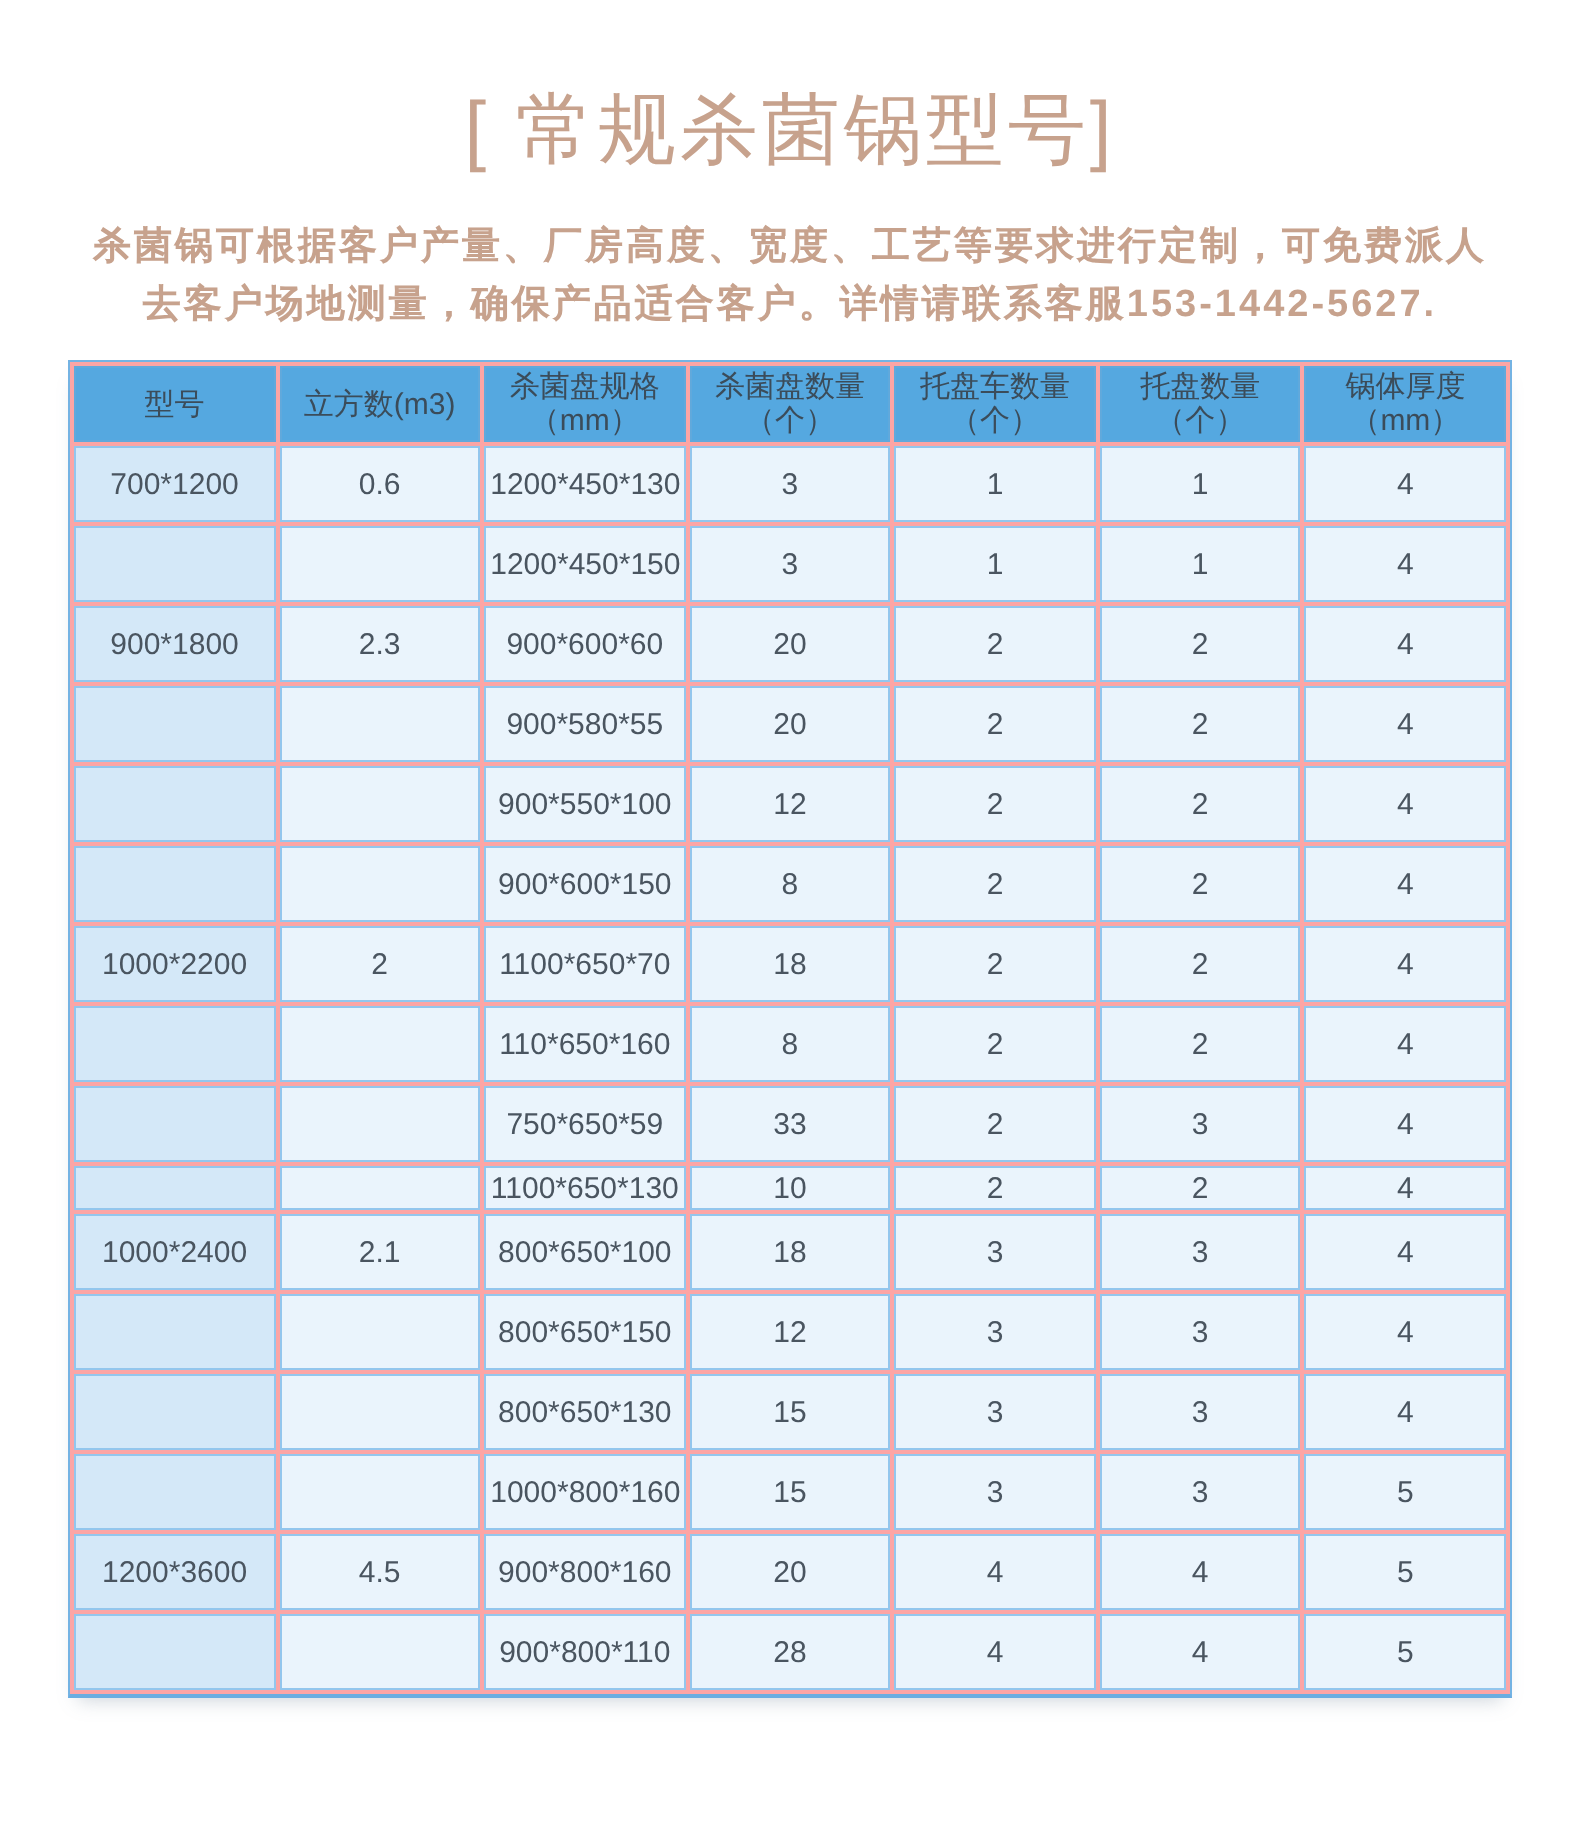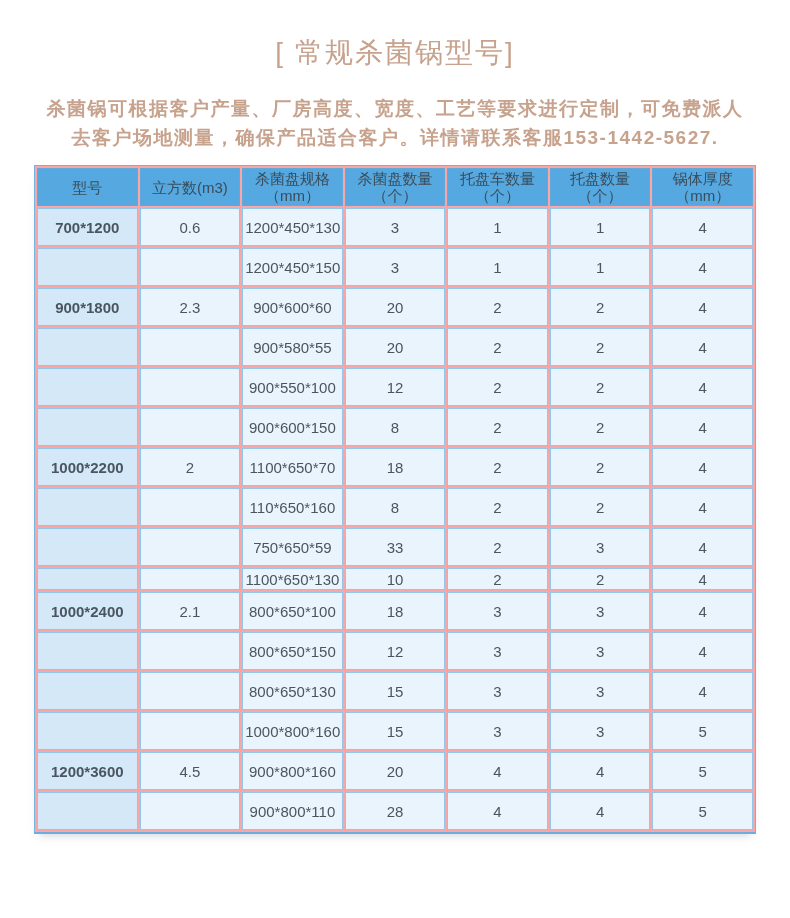--- a/index.html
+++ b/index.html
@@ -7,24 +7,24 @@
     padding: 0;
     background: #ffffff;
   }
   body {
     width: 790px;
     height: 918px;
     overflow: hidden;
     font-family: "Liberation Sans", sans-serif;
   }
   .page-title {
-    margin: 3px;
+    margin: 16px;
     padding-top: 23px;
     text-align: center;
-    font-size: 28px;
+    font-size: 39px;
     font-weight: 300;
     letter-spacing: 2px;
     color: var(--title-color, #c7a28d);
     line-height: 54px;
   }
   .subtitle {
     margin: 14px auto 0;
     width: 780px;
     text-align: center;
     font-size: 19px;
@@ -62,21 +62,20 @@
     color: var(--cell-text, #4a5560);
     font-size: 15px;
     height: 36px;
     padding: 0 2px;
     text-align: center;
     white-space: nowrap;
     overflow: hidden;
   }
   table.spec-table td.first-col {
     background: var(--first-col-bg, #d4e8f8);
-    font-weight: bold;
   }
   table.spec-table tr.compact td {
     height: 20px;
     margin-top: 27px;
   }
 </style>
 </head>
 <body style="--title-color: #c7a28d; --header-bg: #55a8e0; --header-text: #3b4c5a; --cell-bg: #eaf4fc; --first-col-bg: #d4e8f8; --cell-text: #4a5560;">
 
 <h1 class="page-title">[ 常规杀菌锅型号]</h1>

